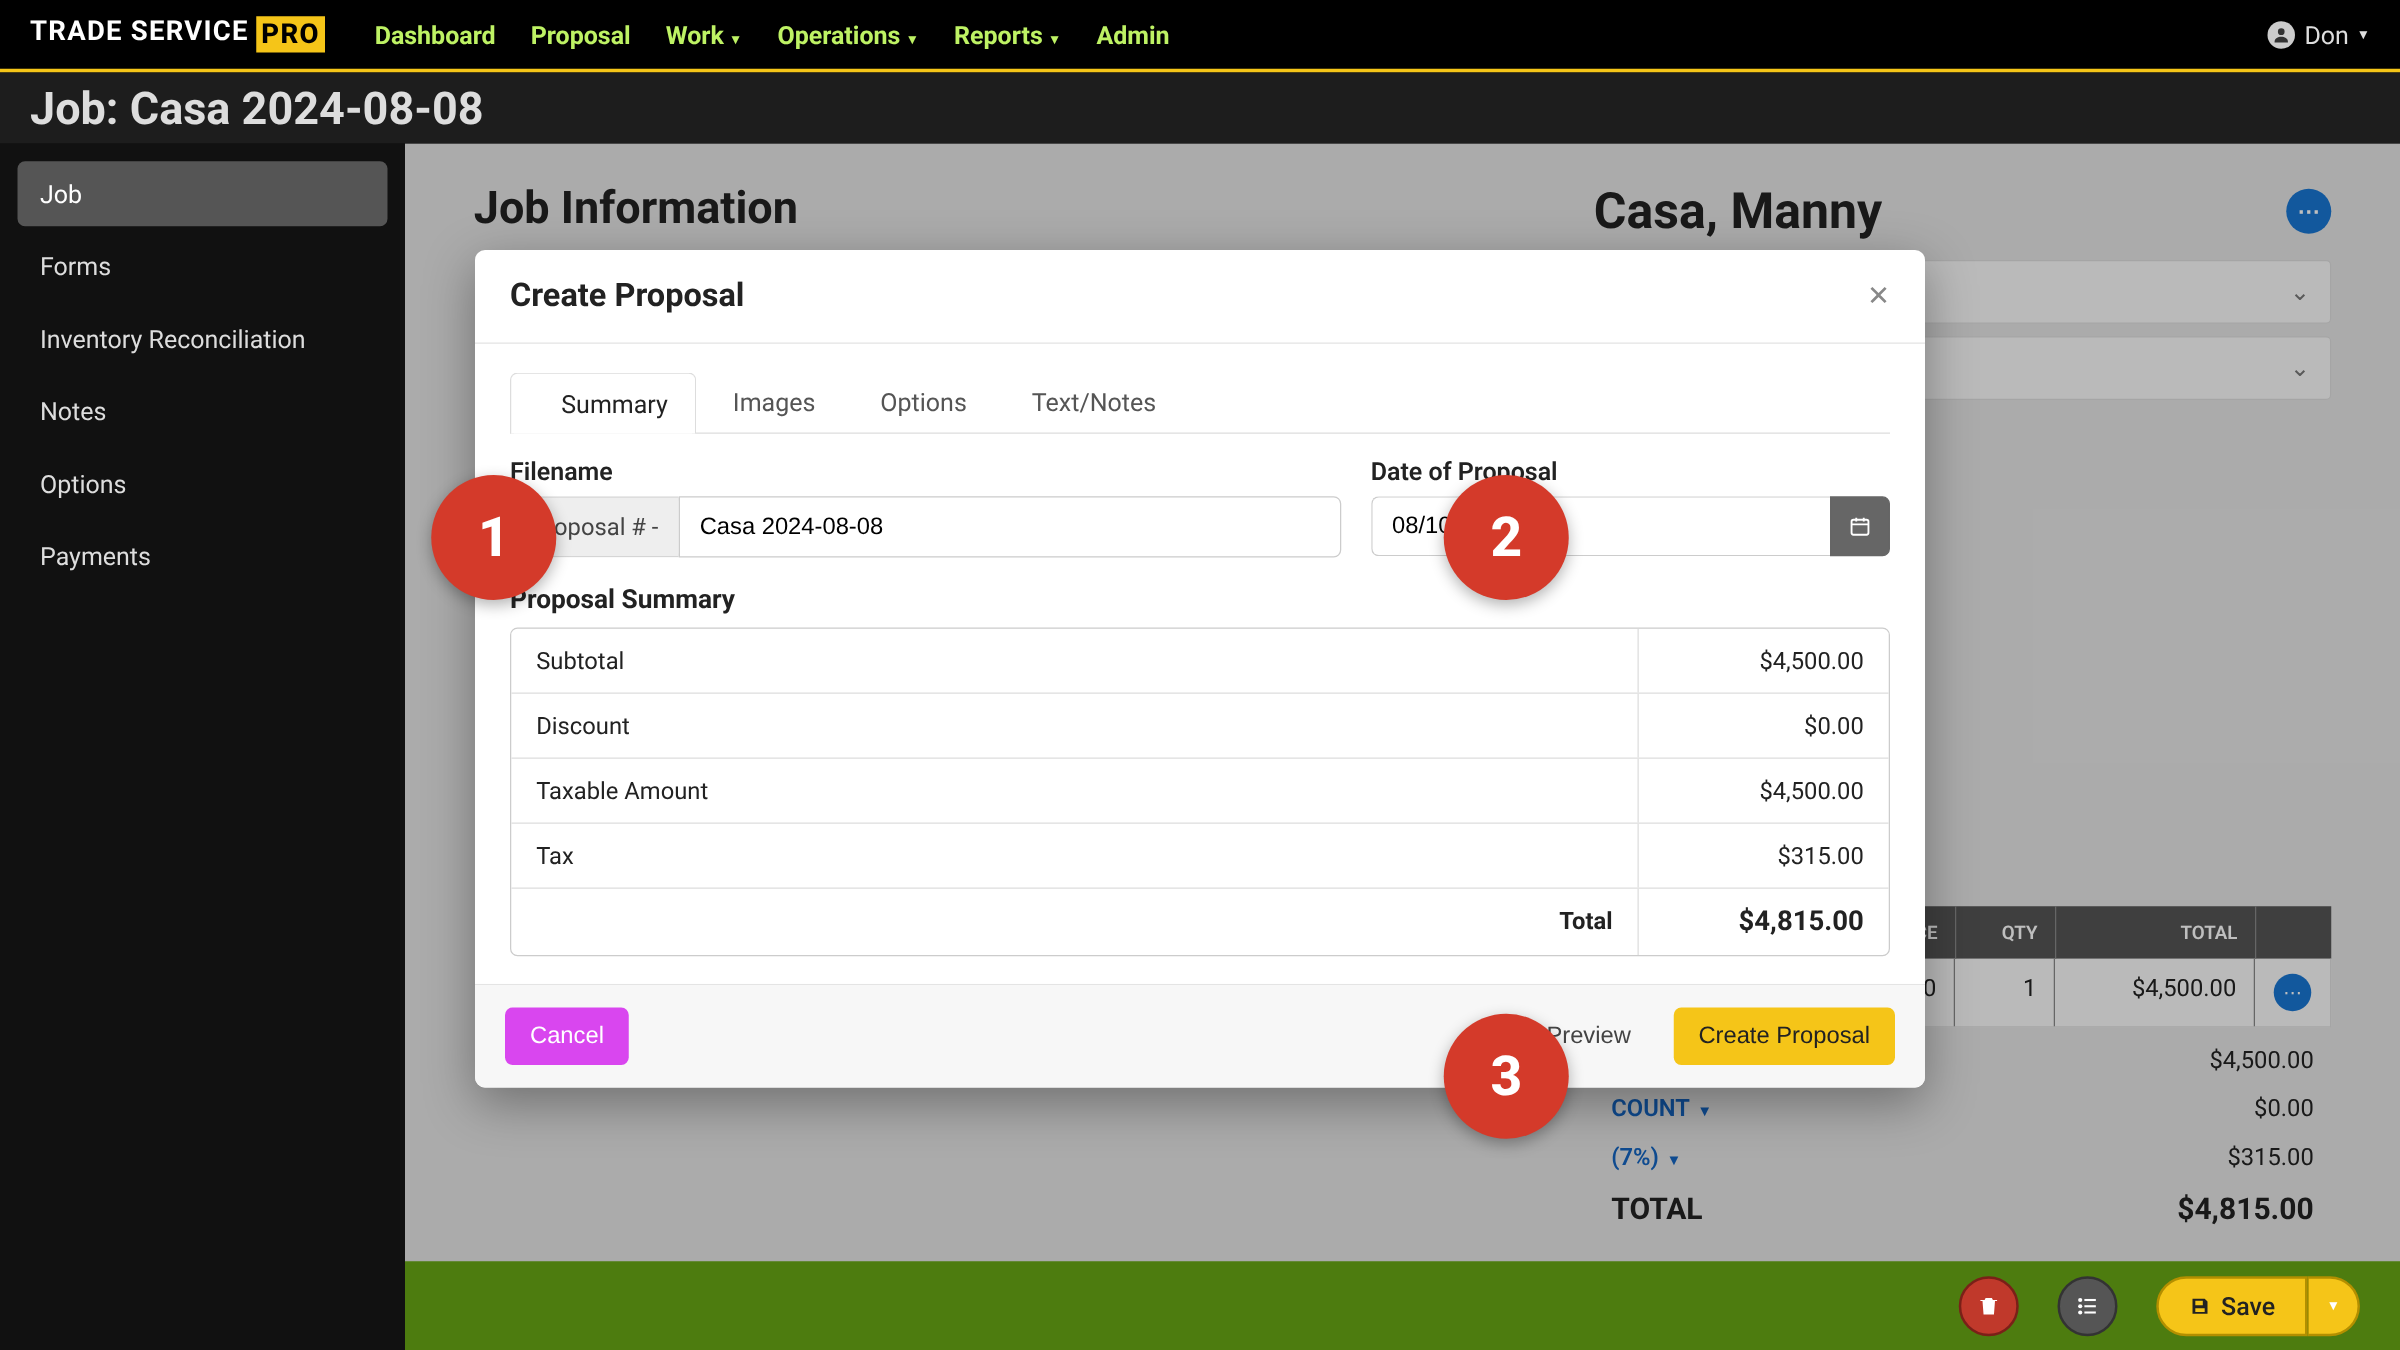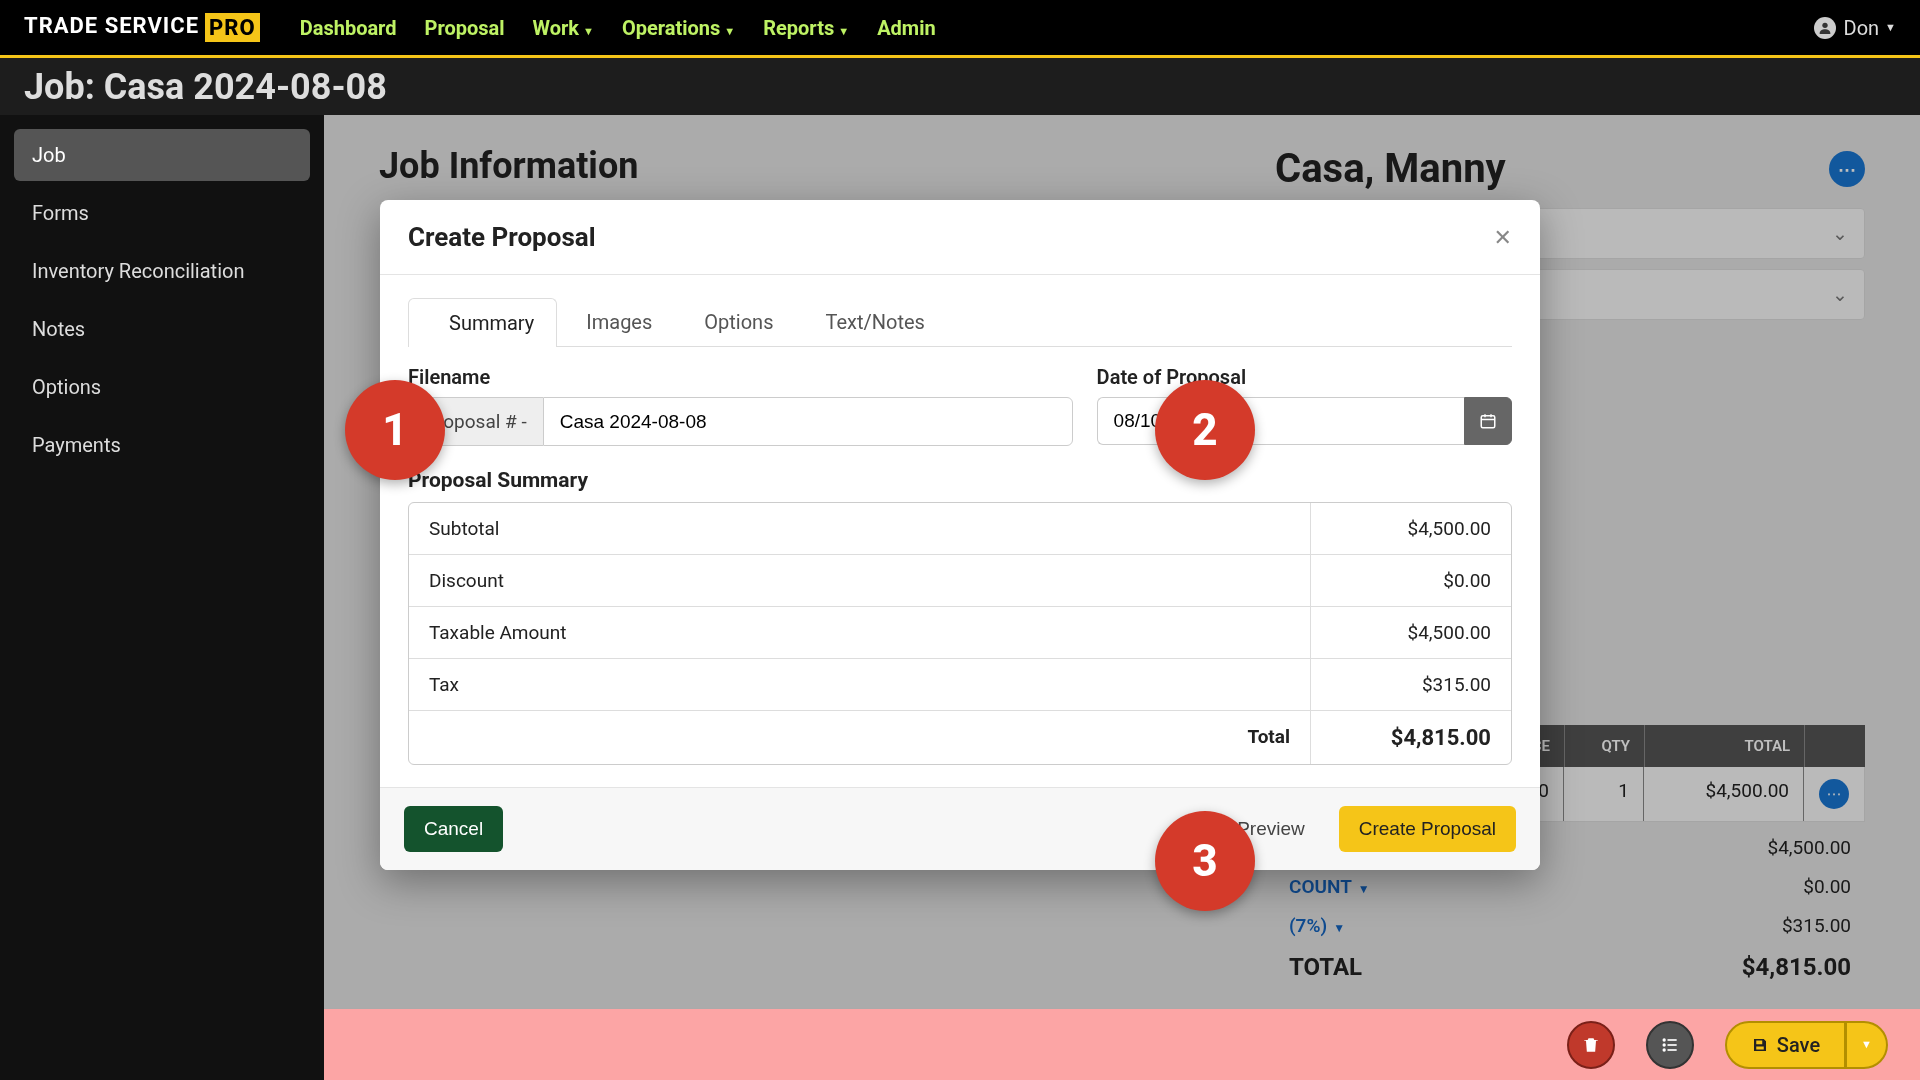--- a/index.html
+++ b/index.html
@@ -77,29 +77,29 @@
   .sumtable { border: 1px solid #ccc; border-radius: 6px; overflow: hidden; }
   .sumrow { display: flex; border-bottom: 1px solid #ddd; }
   .sumrow:last-child { border-bottom: none; }
   .sumrow > div { padding: 14px 20px; font-size: 19px; }
   .sumrow .lab { flex: 1; border-right: 1px solid #ddd; }
   .sumrow .val { width: 200px; text-align: right; }
   .sumrow.total .lab { text-align: right; font-weight: 700; }
   .sumrow.total .val { font-weight: 700; font-size: 22px; }
   .modal-foot { border-top: 1px solid #e4e4e4; padding: 18px 24px; display: flex; align-items: center; background: #f7f7f7; border-radius: 0 0 8px 8px; }
   .btn { padding: 12px 20px; border-radius: 6px; font-size: 19px; cursor: pointer; border: none; }
-  .btn-cancel { background: #14532d; color: #fff; text-align: center; }
+  .btn-cancel { background: #d946ef; color: #fff; text-align: center; }
   .btn-preview { background: transparent; color: #444; margin-left: auto; margin-right: 14px; }
   .btn-primary { background: #f5c518; color: #222; font-weight: 500; }
   
   
   .callout { position: absolute; width: 100px; height: 100px; border-radius: 50%; background: #d43a2a; color: #fff; font-size: 44px; font-weight: 800; display: flex; align-items: center; justify-content: center; box-shadow: 0 4px 12px rgba(0,0,0,0.3); }
   
   
-  .footbar { position: absolute; bottom: 0; left: 324px; right: 0; height: 72px; background: #fca5a5; border-top: 1px solid #aaa; display: flex; align-items: center; justify-content: flex-end; padding: 0 32px; gap: 31px; }
+  .footbar { position: absolute; bottom: 0; left: 324px; right: 0; height: 72px; background: #4d7c0f; border-top: 1px solid #aaa; display: flex; align-items: center; justify-content: flex-end; padding: 0 32px; gap: 31px; }
   .fab { width: 48px; height: 48px; border-radius: 24px; display: flex; align-items: center; justify-content: center; color: #fff; font-size: 20px; cursor: pointer; }
   .fab.del { background: #c0392b; border: 2px solid #7a2018; }
   .fab.list { background: #555; border: 2px solid #333; }
   .savegrp { display: flex; }
   .savebtn { background: #f5c518; color: #222; border: 2px solid #b38f00; border-radius: 24px 0 0 24px; padding: 10px 24px; font-size: 20px; font-weight: 500; display: flex; align-items: center; gap: 8px; cursor: pointer; }
   .savecaret { background: #f5c518; border: 2px solid #b38f00; border-left: 1px solid #b38f00; border-radius: 0 24px 24px 0; padding: 10px 14px; display: flex; align-items: center; cursor: pointer; }
   .sidebar-under-foot { position: absolute; bottom: 0; left: 0; width: 324px; height: 72px; background: #111; }
 
   svg { display: block; }
 </style>

